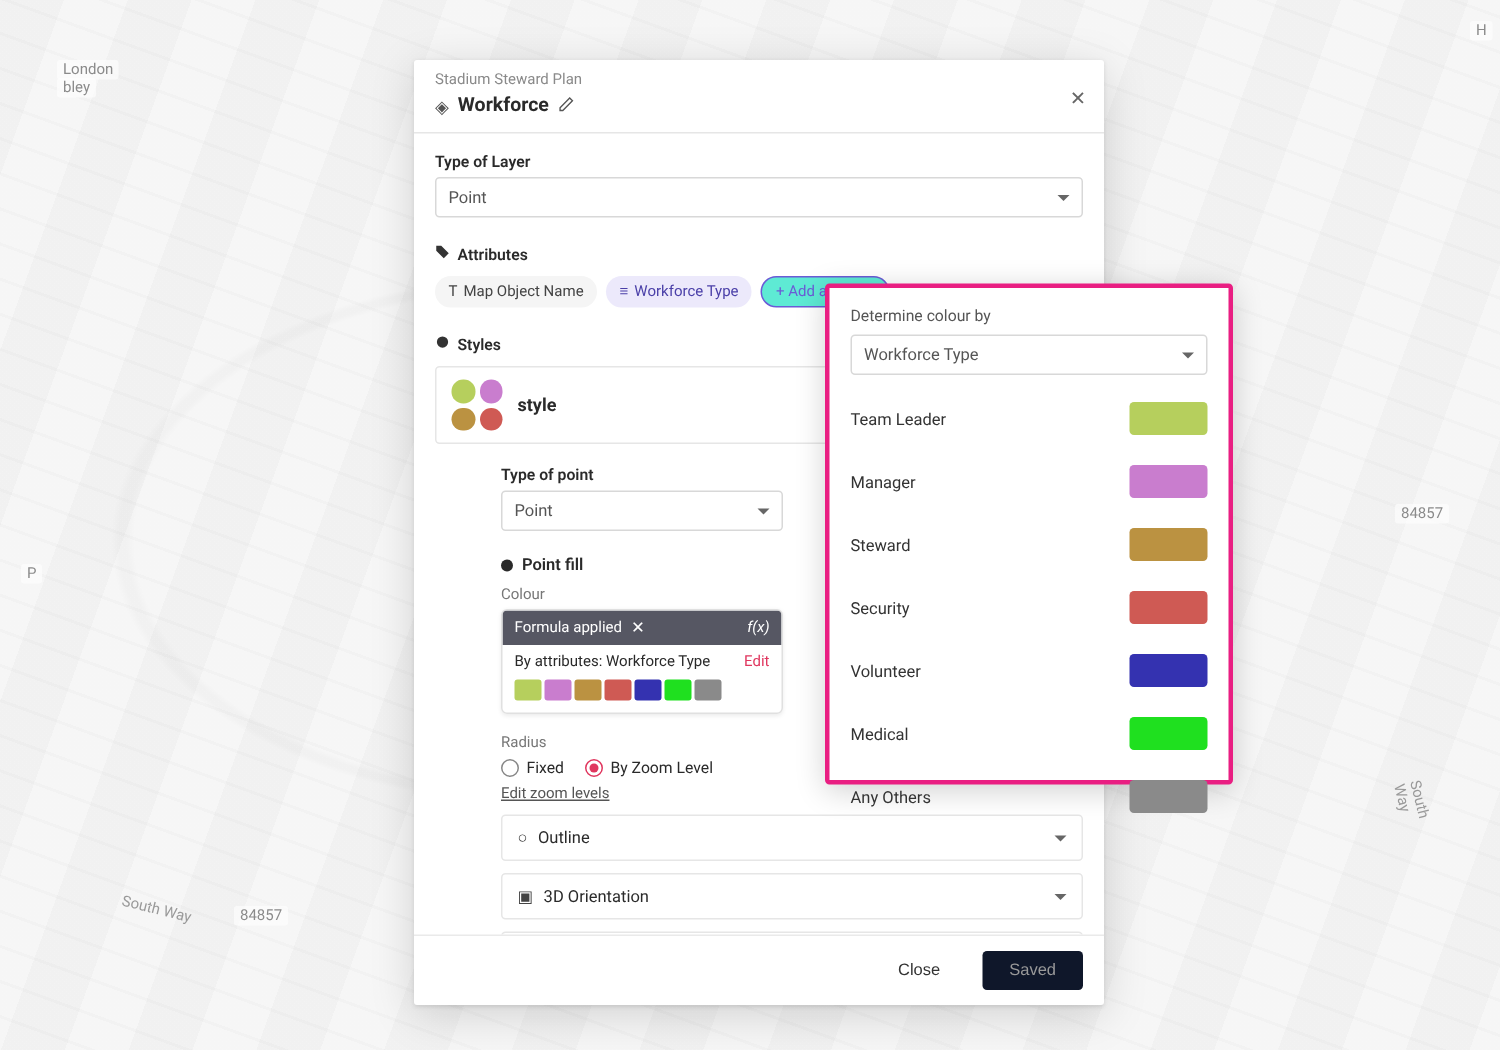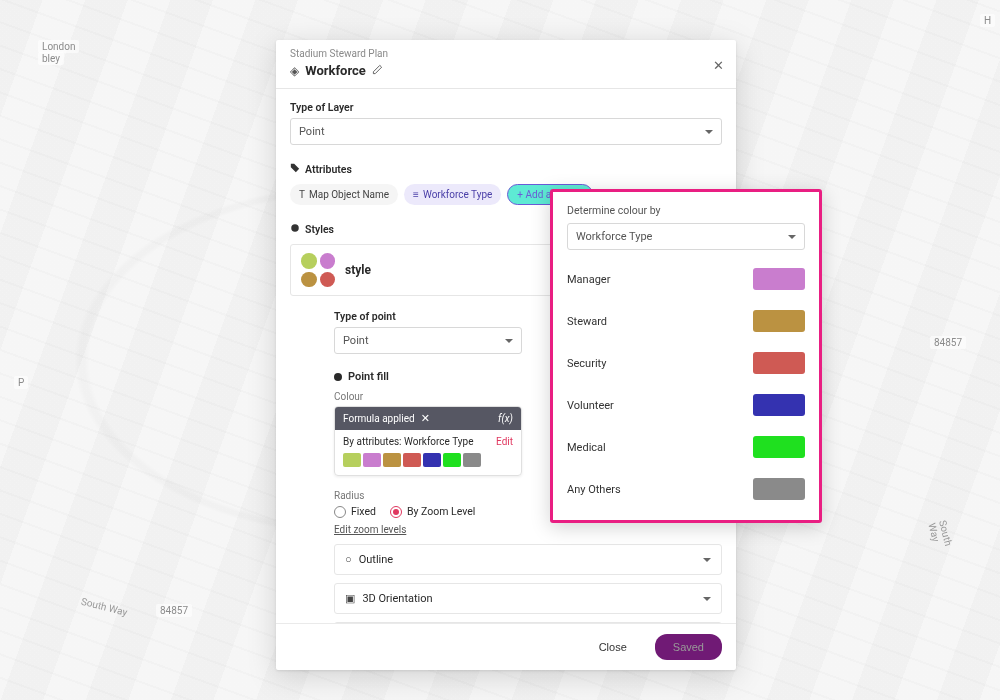--- a/index.html
+++ b/index.html
@@ -177,21 +177,21 @@
   .coll-row .lft { display:flex; align-items:center; gap:7px; }
   .coll-ico { font-size:11px; color:#444; }
 
   .panel-footer {
     border-top: 1px solid #eaeaea;
     padding: 10px 14px;
     display:flex; justify-content:flex-end; gap:10px;
   }
   .btn { padding: 7px 18px; font-size: 11px; border-radius: 3px; cursor:pointer; border:none; background:none; }
   .btn-close { color:#333; }
-  .btn-saved { background:#701a75; color:#999; cursor:default;border-radius:12px; }
+  .btn-saved { background:#0f172a; color:#999; cursor:default; }
 
   .popover {
     position: absolute;
     left: 550px;
     top: 189px;
     width: 272px;
     height: 334px;
     background: #fff;
     border: 3px solid #e91e82;
     border-radius: 3px;
@@ -360,20 +360,24 @@
 </div>
 
 <div class="popover">
   <div class="pop-label">Determine colour by</div>
   <div class="select">
     <span>Workforce Type</span>
     <span class="chev-down"></span>
   </div>
   <div class="color-list" id="color-list">
       <div class="color-item">
+        <span class="color-name">Team Leader</span>
+        <span class="color-box" style="background: rgb(182, 207, 93);"></span>
+      </div>
+      <div class="color-item">
         <span class="color-name">Manager</span>
         <span class="color-box" style="background: rgb(201, 125, 206);"></span>
       </div>
       <div class="color-item">
         <span class="color-name">Steward</span>
         <span class="color-box" style="background: rgb(187, 146, 65);"></span>
       </div>
       <div class="color-item">
         <span class="color-name">Security</span>
         <span class="color-box" style="background: rgb(207, 90, 84);"></span>

